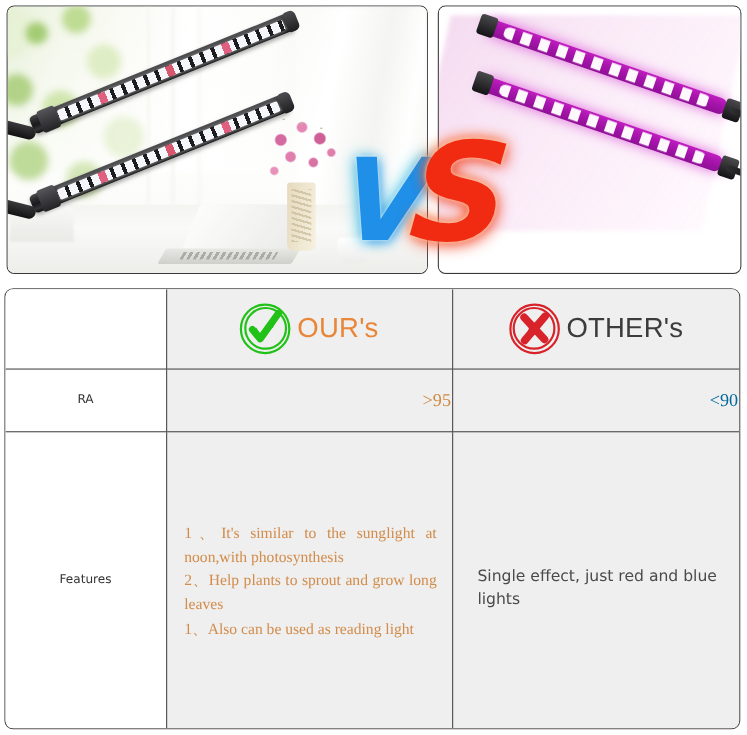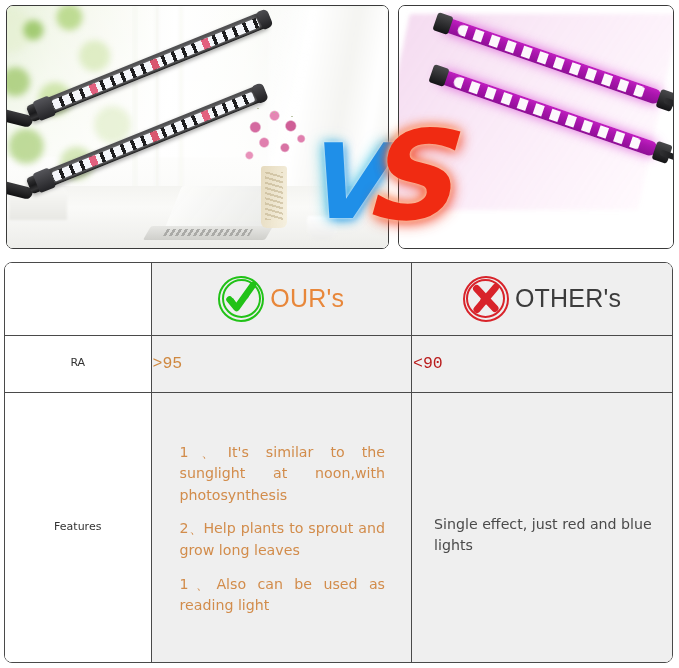--- a/index.html
+++ b/index.html
@@ -291,26 +291,26 @@
   .col-val   { background: #efefef; }
 
   .label-cell {
     text-align: center;
     font-size: 11px;
     color: #333333;
     line-height: 1.32;
     font-family: "DejaVu Sans", sans-serif;
   }
   .val-cell {
-    text-align: left;
+    text-align: right;
     font-size: 16.5px;
-    font-family: Liberation Mono, monospace;
+    font-family: Liberation Serif, serif;
   }
   .val-ours  { color: #cf8840; }
-  .val-other { color: #b91c1c; }
+  .val-other { color: #0369a1; }
 
   
   .hdr-inner {
     display: flex;
     align-items: center;
     justify-content: center;
     gap: 6px;
   }
   .badge {
     position: relative;
@@ -346,21 +346,21 @@
   .feat-ours {
     color: #d28c4b;
     text-align: justify;
   }
   .feat-other {
     color: #4a4a4a;
     text-align: left;
     padding-top: 26px;
     padding-left: 22px;
   }
-  .feat-ours p { margin: 12px; }
+  .feat-ours p { margin: 0; font-family: Liberation Serif, serif; }
 </style>
 </head>
 <body>
 
 <div class="photo-area">
 
   <div class="panel panel-left">
     <div class="scene"></div>
     <div class="foliage"></div>
     <div class="window-bars"></div>

